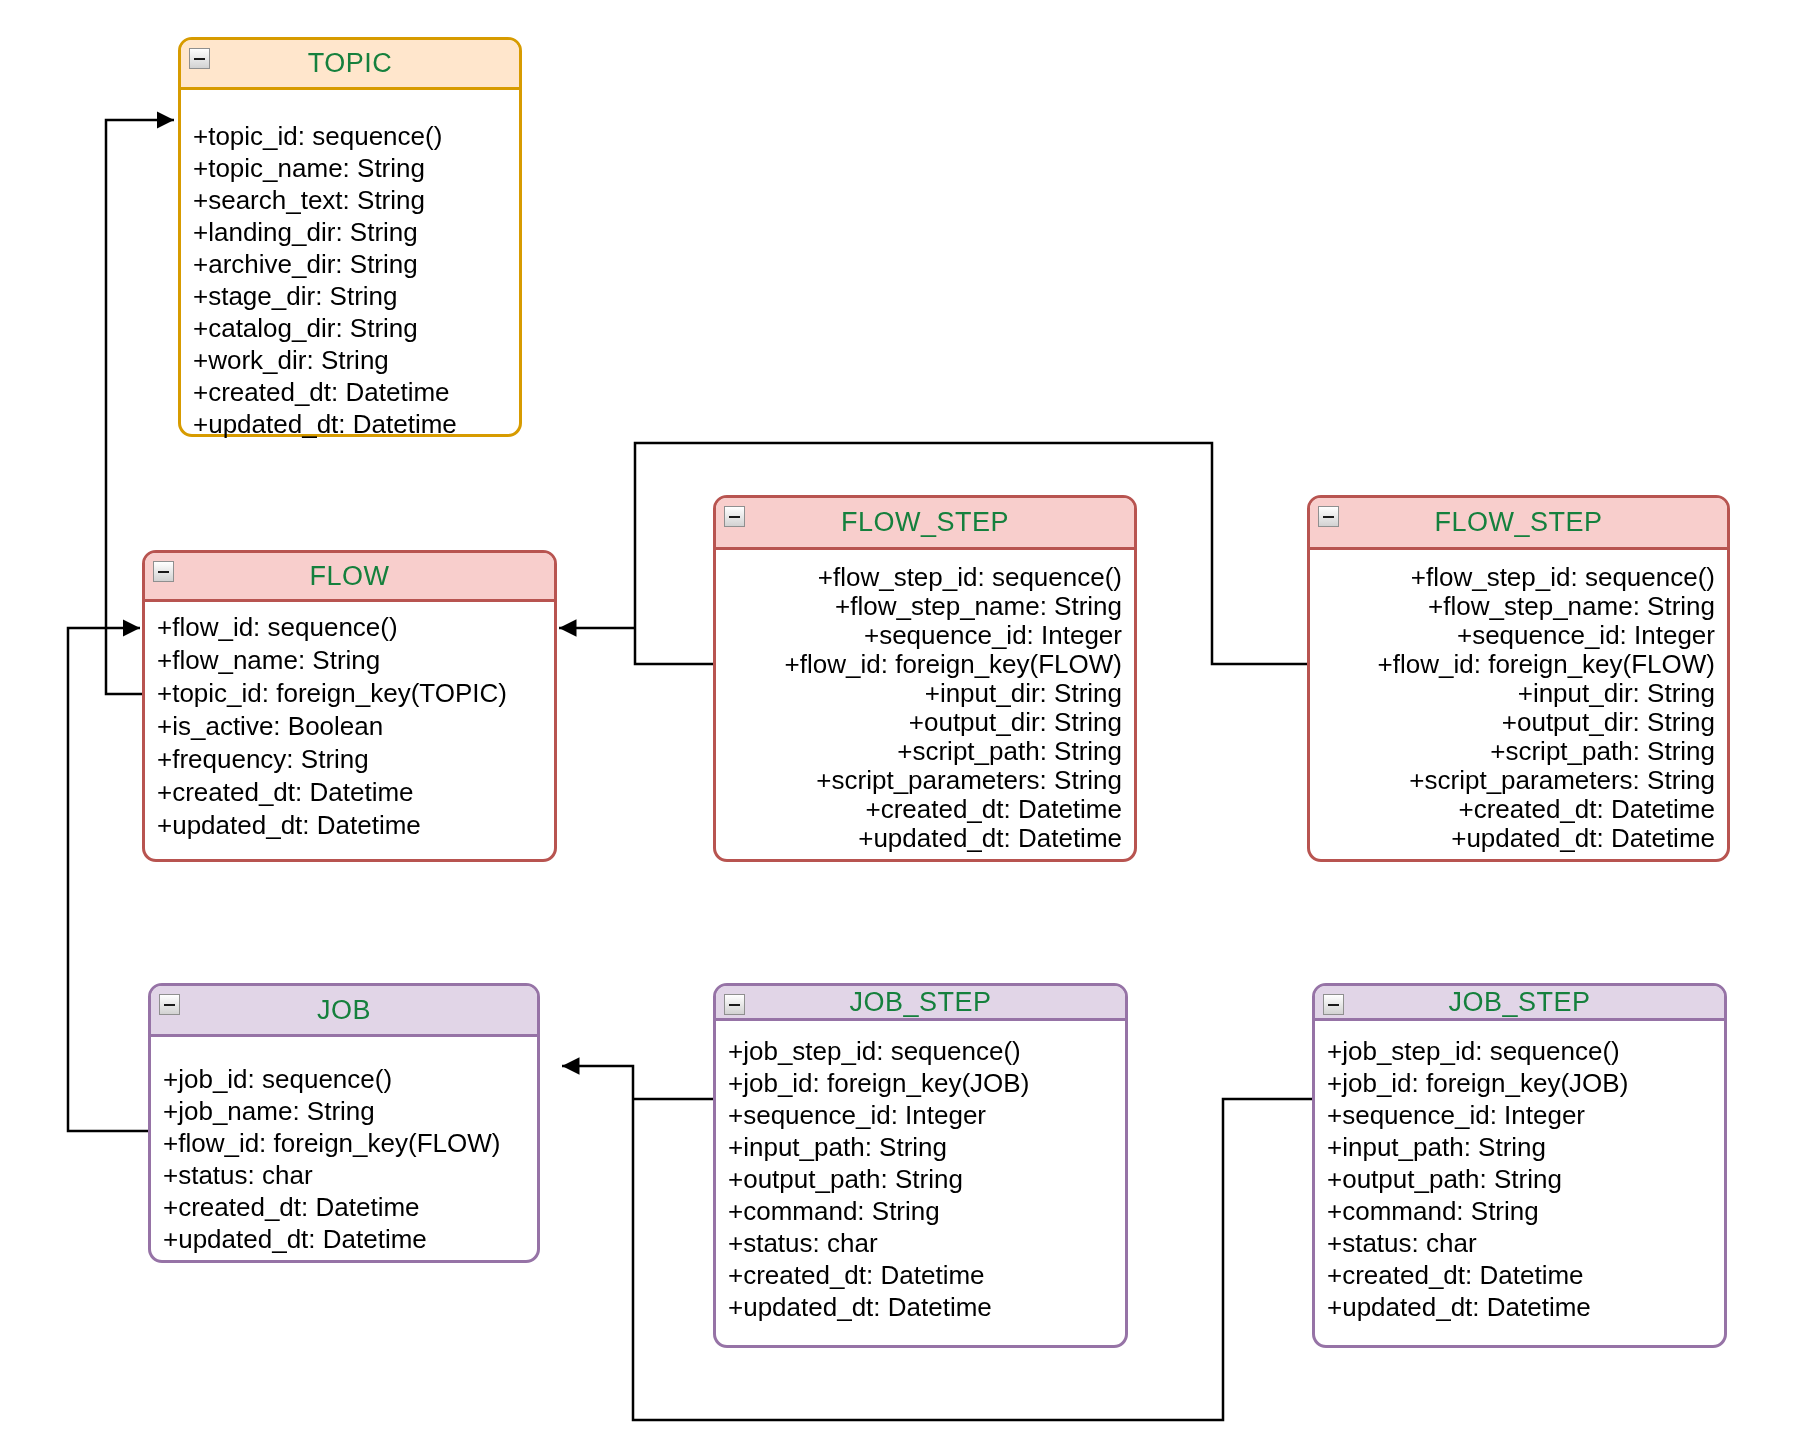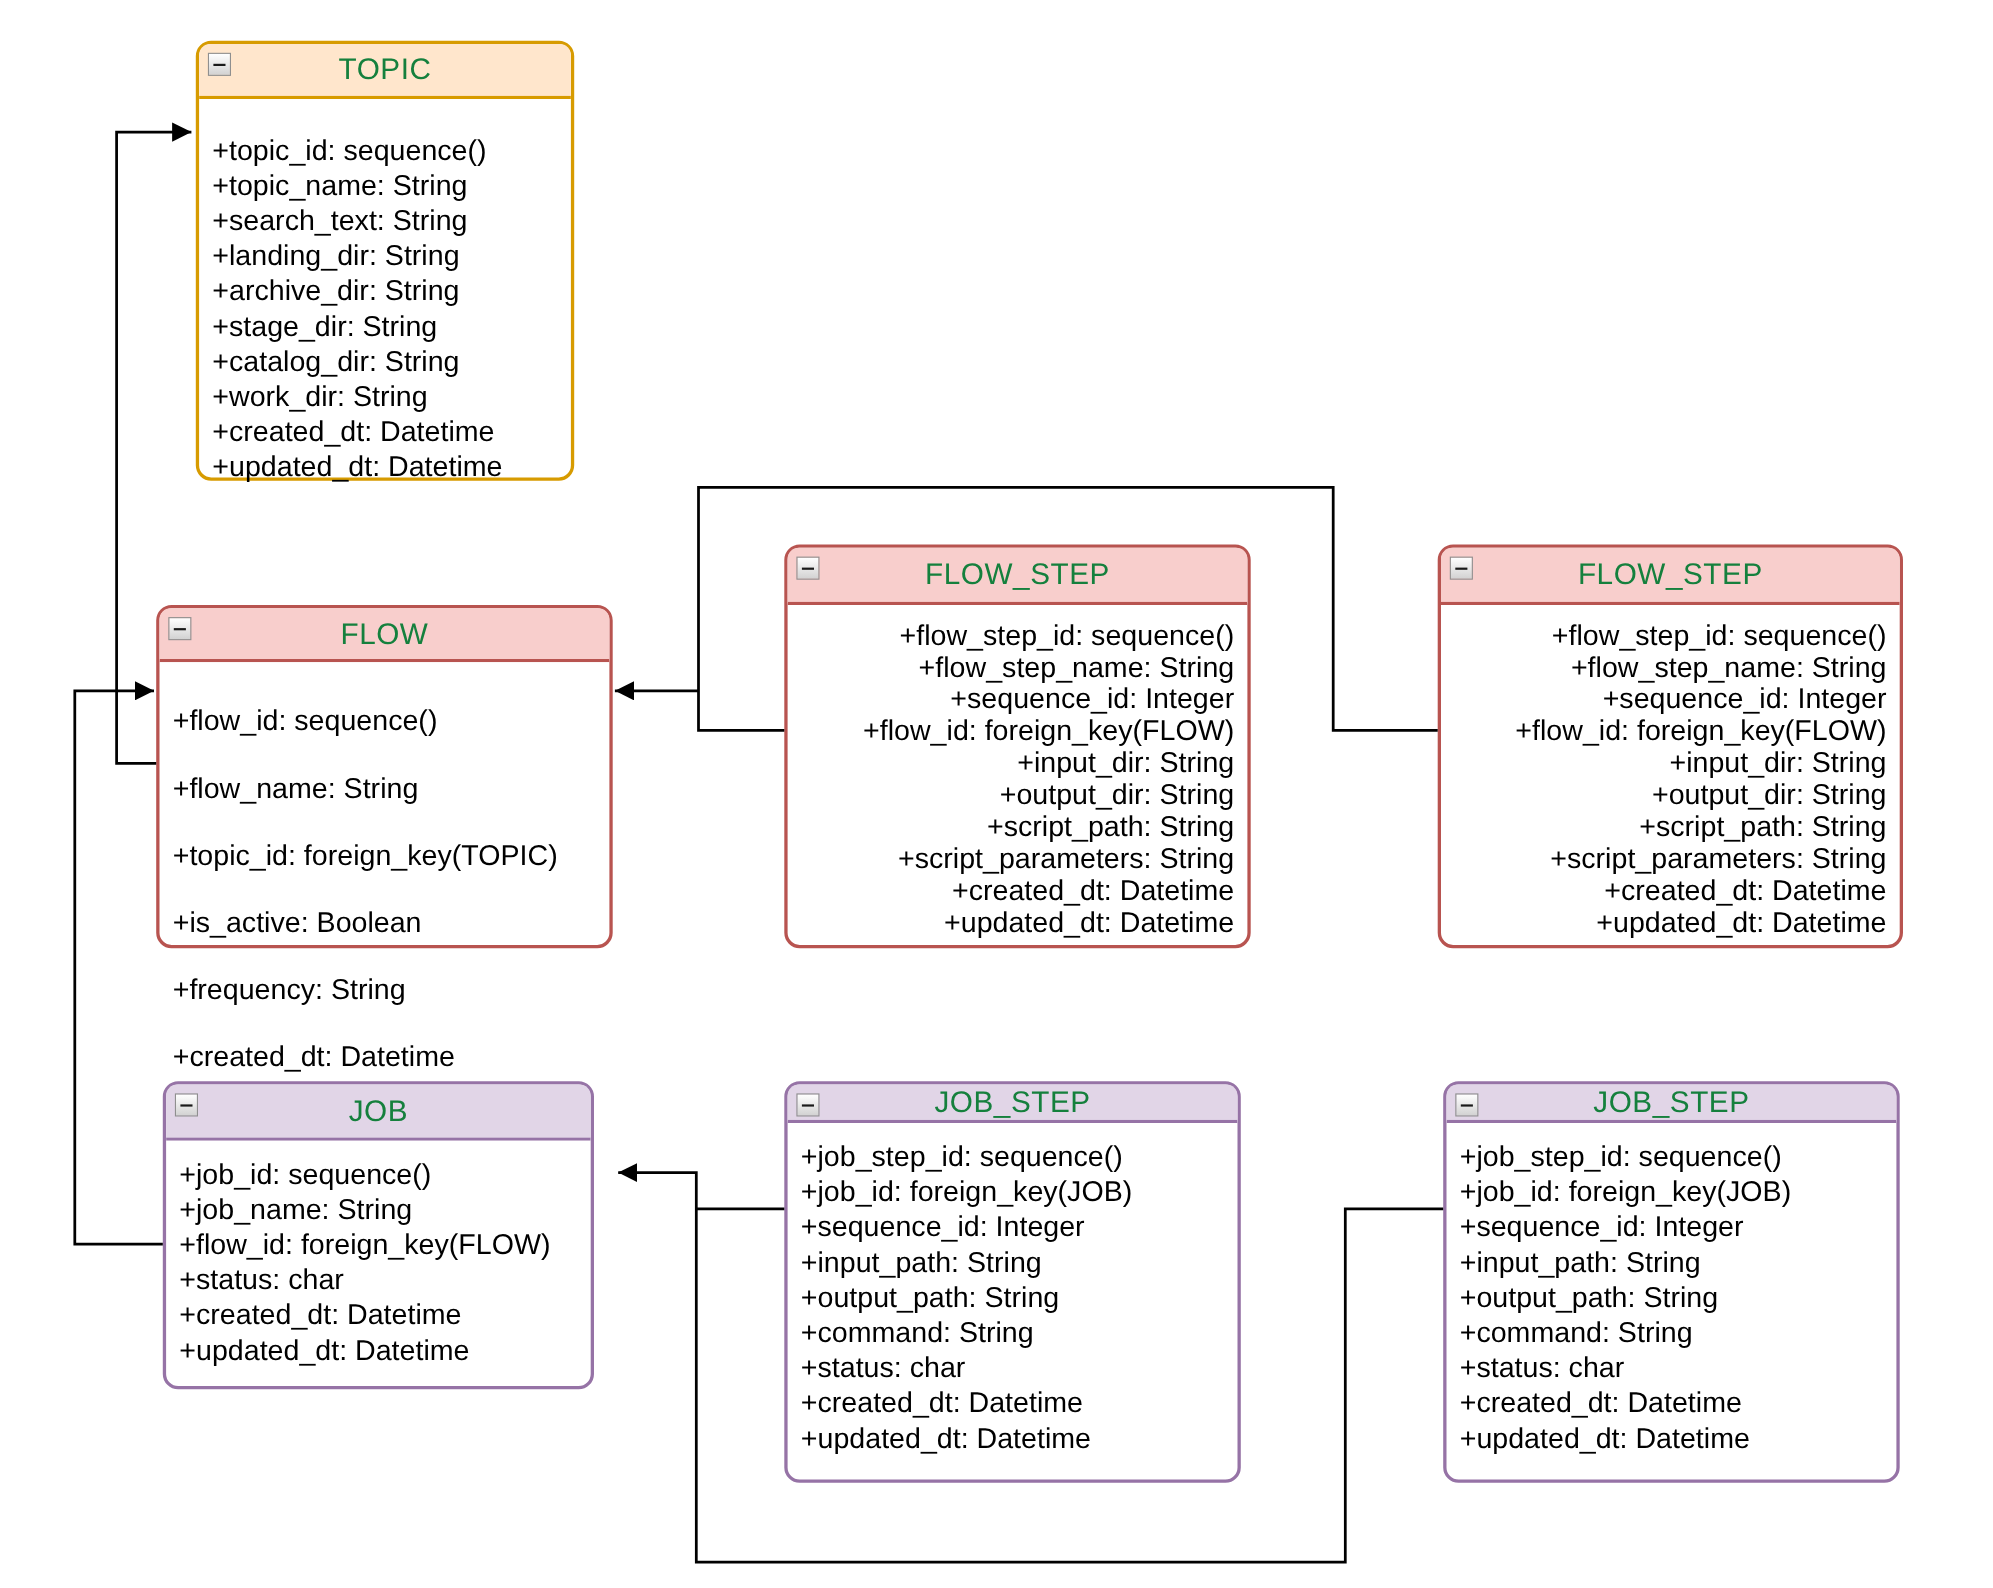--- a/index.html
+++ b/index.html
@@ -30,31 +30,31 @@
 
   
   .e-topic{left:178px;top:37px;width:344px;height:400px;}
   .e-topic .hdr{height:50px;}
   .e-topic .body{padding:14px 12px 0;margin-top:16px;}
   .e-topic .row{line-height:32px;}
 
   .e-flow{left:142px;top:550px;width:415px;height:312px;}
   .e-flow .hdr{height:49px;}
   .e-flow .body{padding:9px 12px 0;}
-  .e-flow .row{line-height:33px;margin-top:28px;}
+  .e-flow .row{line-height:33px;}
 
   .e-fs1{left:713px;top:495px;width:424px;height:367px;}
   .e-fs2{left:1307px;top:495px;width:423px;height:367px;}
   .e-fs1 .hdr,.e-fs2 .hdr{height:52px;}
   .e-fs1 .body,.e-fs2 .body{padding:13px 12px 0;}
   .e-fs1 .row,.e-fs2 .row{line-height:29px;text-align:right;}
 
   .e-job{left:148px;top:983px;width:392px;height:280px;}
   .e-job .hdr{height:51px;}
-  .e-job .body{padding:14px 12px 0;}
+  .e-job .body{padding:14px 12px 0;margin-top:12px;}
   .e-job .row{line-height:32px;}
 
   .e-js1{left:713px;top:983px;width:415px;height:365px;}
   .e-js2{left:1312px;top:983px;width:415px;height:365px;}
   .e-js1 .hdr,.e-js2 .hdr{height:35px;align-items:flex-end;}
   .e-js1 .body,.e-js2 .body{padding:14px 12px 0;}
   .e-js1 .row,.e-js2 .row{line-height:32px;}
 
   svg.connectors{
     position:absolute;left:0;top:0;width:1812px;height:1444px;

